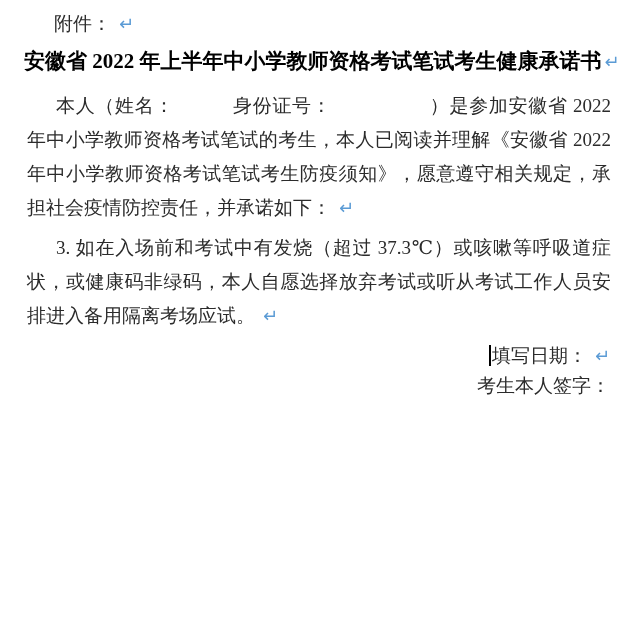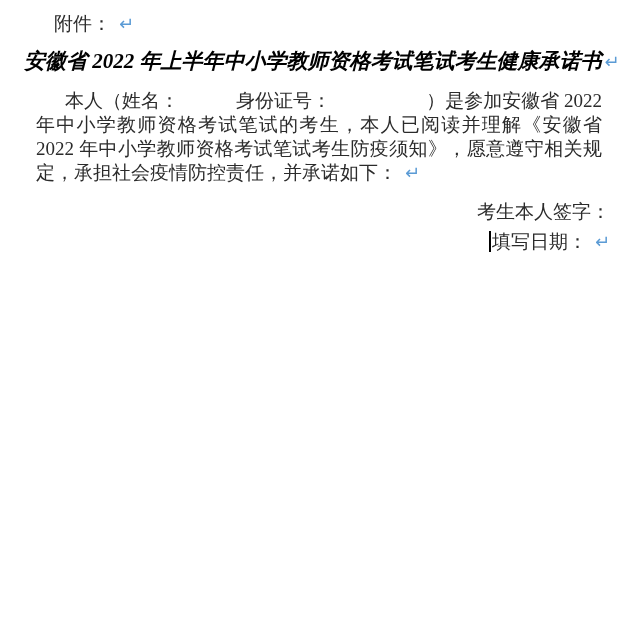--- a/index.html
+++ b/index.html
@@ -29,26 +29,25 @@
     white-space: nowrap;
   }
   .doc-title {
     margin: 8px 0 0 0;
     font-size: 21px;
     line-height: 30px;
     font-weight: bold;
     color: #000000;
     text-align: right;
     white-space: nowrap;
-    font-style: italic;
   }
   .para {
-    margin: 12px;
+    margin: 3px;
     font-size: 19px;
-    line-height: 24px;
+    line-height: 34px;
     text-align: justify;
     text-indent: 29px;
   }
   .intro   { margin-top: 12px; }
   .item-1  { margin-top: 10px; }
   .item-2  { margin-top: 6px; }
   .item-3  { margin-top: 6px; }
   .pledge  { margin-top: 4px; }
   .sig-block {
     margin-top: 8px;
@@ -87,24 +86,27 @@
   <h1 class="doc-title">
     <span>安徽省 2022 年上半年中小学教师资格考试笔试考生健康承诺书</span><span class="pmark">↵</span>
   </h1>
 
   <p class="para intro">
     <span>本人（姓名：　　　身份证号：　　　　　）是参加安徽省 2022 年中小学教师资格考试笔试的考生，本人已阅读并理解《安徽省 2022 年中小学教师资格考试笔试考生防疫须知》，愿意遵守相关规定，承担社会疫情防控责任，并承诺如下：</span><span class="pmark gap-sm">↵</span>
   </p>
 
 
 
+  <p class="para item-3">
+    <span>3. 如在入场前和考试中有发烧（超过 37.3℃）或咳嗽等呼吸道症状，或健康码非绿码，本人自愿选择放弃考试或听从考试工作人员安排进入备用隔离考场应试。</span><span class="pmark gap-sm">↵</span>
+  </p>
 
 
   <div class="sig-block">
     <div>
-      <span>考生本人签字：</span>
+      <span class="text-cursor"></span><span>填写日期：</span><span class="pmark gap-sm">↵</span>
     </div>
     <div>
-      <span class="text-cursor"></span><span>填写日期：</span><span class="pmark gap-sm">↵</span>
+      <span>考生本人签字：</span>
     </div>
   </div>
 
 </div>
 
 </body></html>

